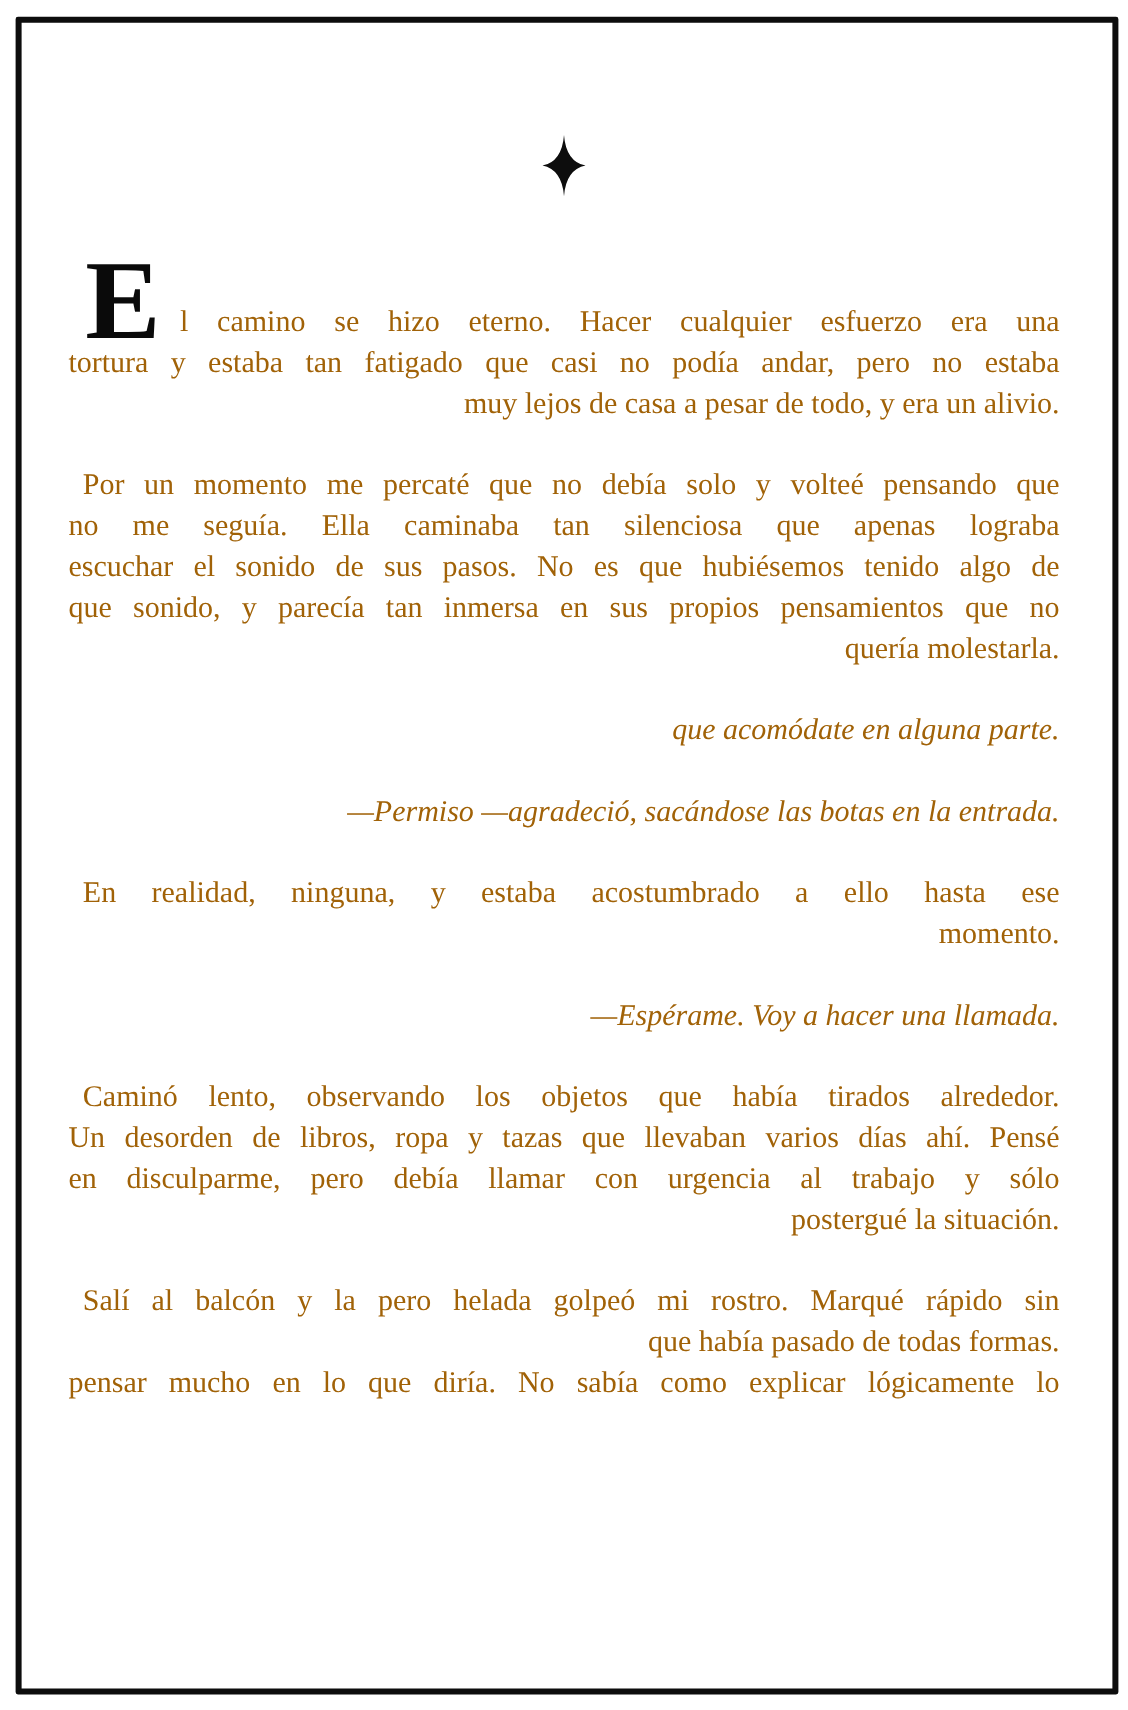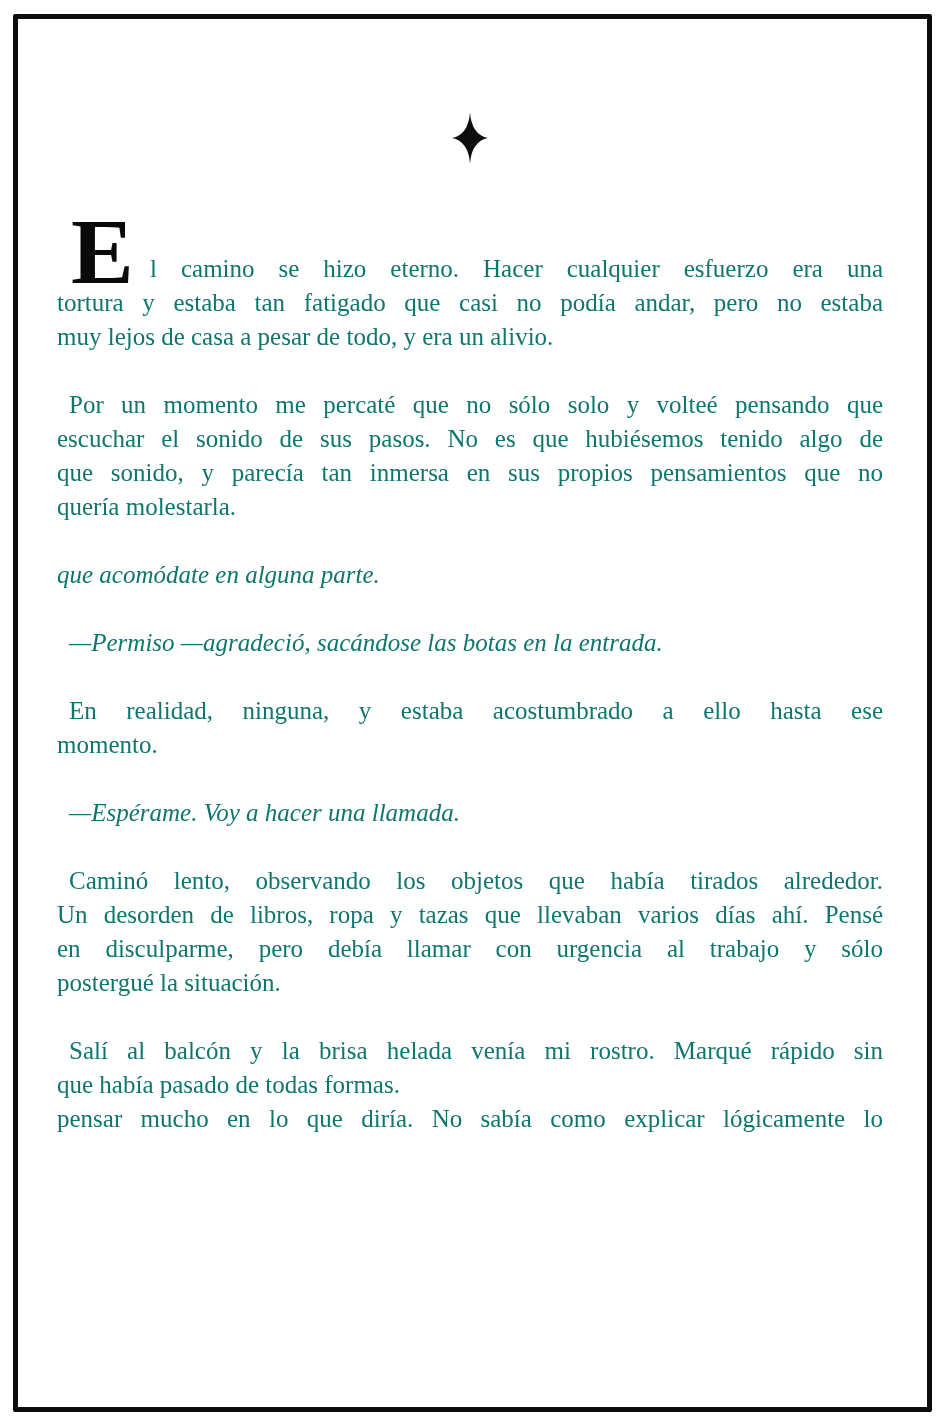--- a/index.html
+++ b/index.html
@@ -34,26 +34,26 @@
     left: 57px;
     right: 57px;
     top: 252px;
   }
   .para { margin-bottom: 34px; position: relative; }
   .para.italic { font-style: italic; }
   .line {
     font-size: 25px;
     line-height: 34px;
     white-space: normal;
-    color: #0f766e;
+    color: #a16207;
   }
   
   .jl { text-align: justify; text-align-last: justify; }
   
-  .ll { text-align: left; }
+  .ll { text-align: right; }
   
   .ind { padding-left: 12px; }
   
   .dc-ind { padding-left: 93px; }
   .dropcap {
     position: absolute;
     top: -48px;
     left: 14px;
     font-size: 94px;
     line-height: 94px;
@@ -77,21 +77,22 @@
   <div class="text-block">
 
     <div class="para">
       <span class="dropcap">E</span>
       <div class="line jl dc-ind">l camino se hizo eterno. Hacer cualquier esfuerzo era una</div>
       <div class="line jl">tortura y estaba tan fatigado que casi no podía andar, pero no estaba</div>
       <div class="line ll">muy lejos de casa a pesar de todo, y era un alivio.</div>
     </div>
 
     <div class="para">
-      <div class="line jl ind">Por un momento me percaté que no sólo solo y volteé pensando que</div>
+      <div class="line jl ind">Por un momento me percaté que no debía solo y volteé pensando que</div>
+      <div class="line jl">no me seguía. Ella caminaba tan silenciosa que apenas lograba</div>
       <div class="line jl">escuchar el sonido de sus pasos. No es que hubiésemos tenido algo de</div>
       <div class="line jl">que sonido, y parecía tan inmersa en sus propios pensamientos que no</div>
       <div class="line ll">quería molestarla.</div>
     </div>
 
     <div class="para italic">
       <div class="line ll">que acomódate en alguna parte.</div>
     </div>
 
     <div class="para italic">
@@ -108,19 +109,19 @@
     </div>
 
     <div class="para">
       <div class="line jl ind">Caminó lento, observando los objetos que había tirados alrededor.</div>
       <div class="line jl">Un desorden de libros, ropa y tazas que llevaban varios días ahí. Pensé</div>
       <div class="line jl">en disculparme, pero debía llamar con urgencia al trabajo y sólo</div>
       <div class="line ll">postergué la situación.</div>
     </div>
 
     <div class="para">
-      <div class="line jl ind">Salí al balcón y la brisa helada venía mi rostro. Marqué rápido sin</div>
+      <div class="line jl ind">Salí al balcón y la pero helada golpeó mi rostro. Marqué rápido sin</div>
       <div class="line ll">que había pasado de todas formas.</div>
       <div class="line jl">pensar mucho en lo que diría. No sabía como explicar lógicamente lo</div>
     </div>
 
   </div>
 </div>
 
 </body></html>

